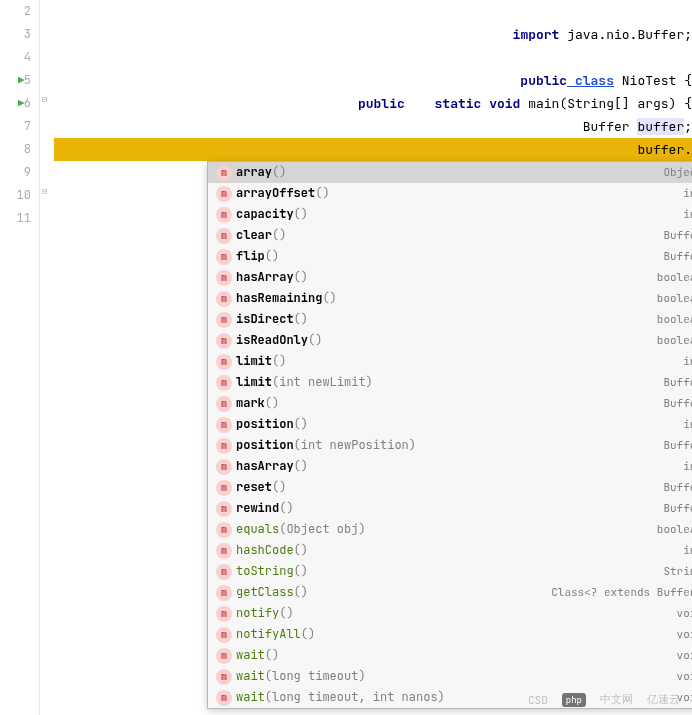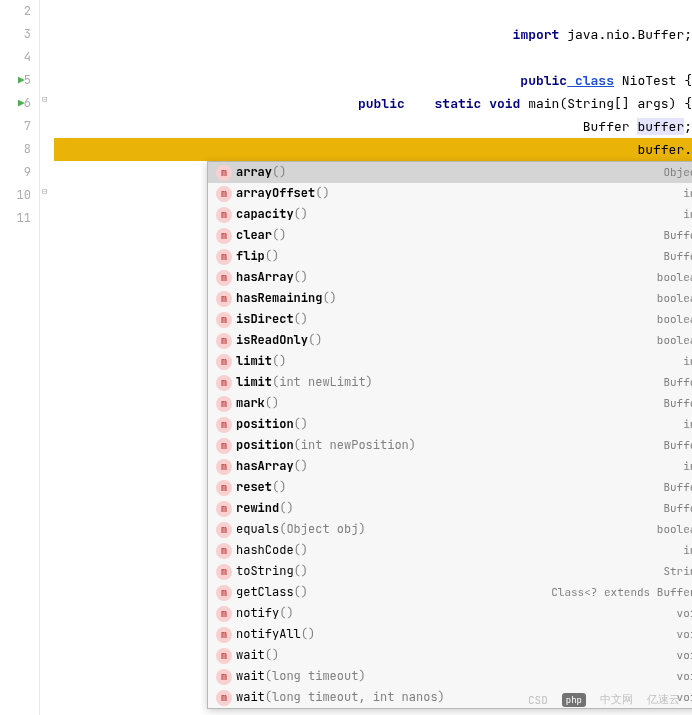--- a/index.html
+++ b/index.html
@@ -106,21 +106,21 @@
       flex-shrink: 0;
     }
     .ac-icon-m { background: #f8d0d0; color: #c04040; }
     .ac-lock {
       font-size: 8px;
       color: #888;
       margin-left: -4px;
       margin-right: 2px;
     }
     .ac-name { font-weight: bold; color: #000; }
-    .ac-name-inherited { font-weight: normal; color: #000000; }
+    .ac-name-inherited { font-weight: normal; color: #4d7c0f; }
     .ac-params { color: #808080; }
     .ac-return {
       margin-left: auto;
       color: #808080;
       font-size: 11px;
     }
     .watermark {
       position: absolute;
       bottom: 8px;
       right: 12px;

